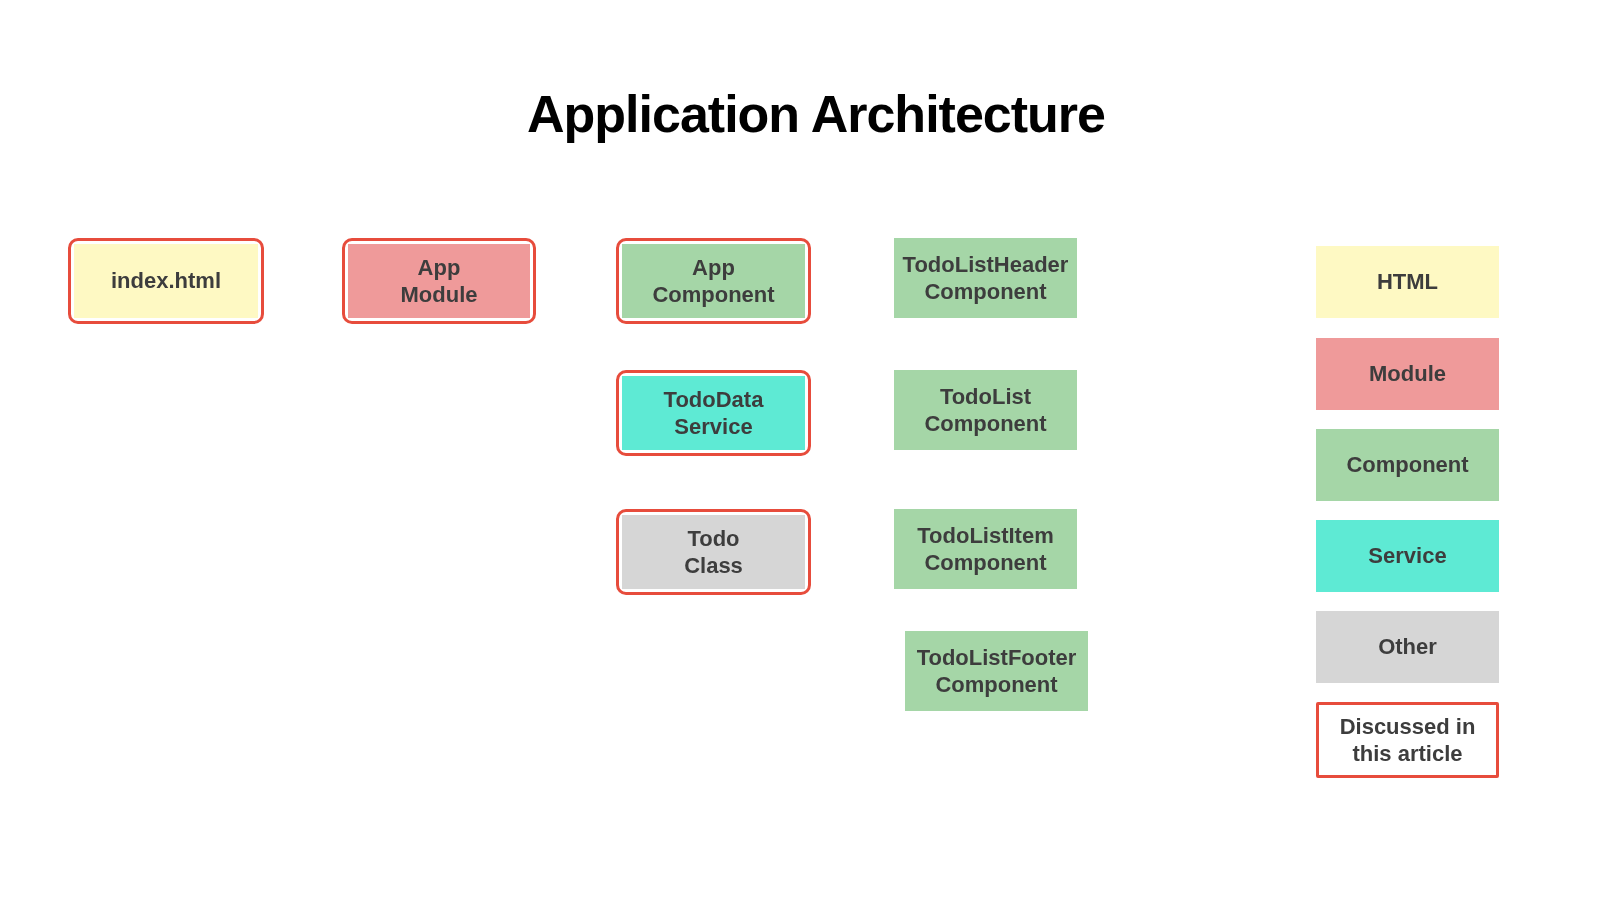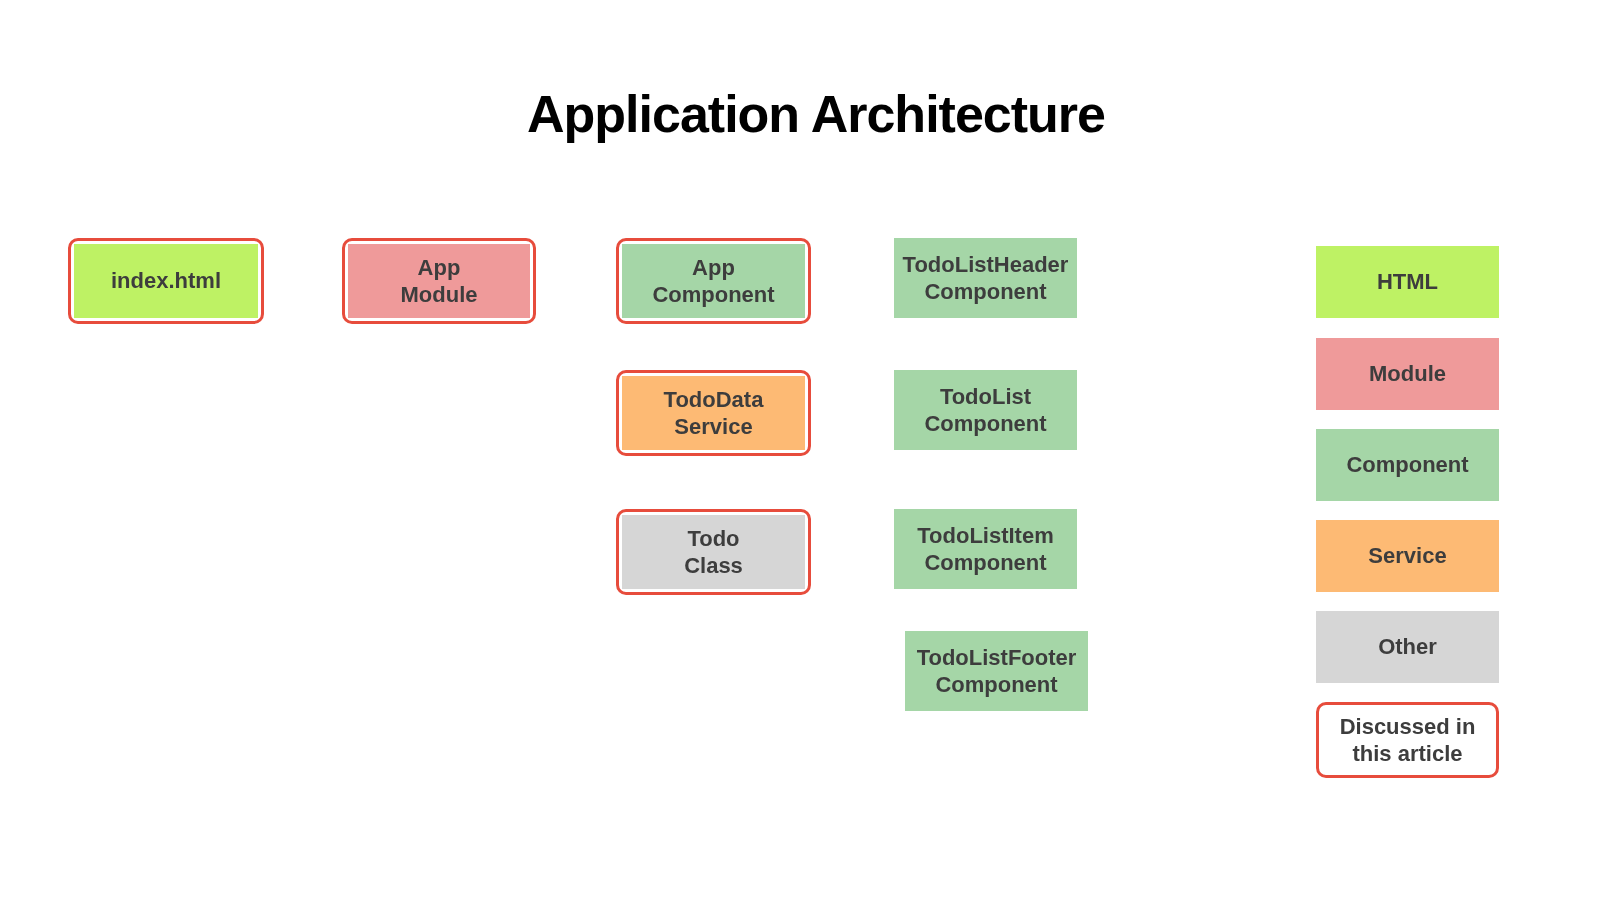--- a/index.html
+++ b/index.html
@@ -29,24 +29,24 @@
   .outline {
     border: 3px solid #e74c3c;
     border-radius: 10px;
     padding: 3px;
   }
   .outline .inner {
     width: 100%; height: 100%;
     display: flex; align-items: center; justify-content: center;
     text-align: center;
   }
-  .c-yellow { background: #bef264; }
+  .c-yellow { background: #fef9c3; }
   .c-red    { background: #ef9a9a; }
   .c-green  { background: #a5d6a7; }
-  .c-blue   { background: #fdba74; }
+  .c-blue   { background: #5eead4; }
   .c-gray   { background: #d6d6d6; }
 
   
   .col1 { left: 52px; width: 196px; height: 86px; }
   
   .col2 { left: 326px; width: 194px; height: 86px; }
   
   .col3 { left: 600px; width: 195px; }
   
   .col4 { left: 878px; width: 183px; height: 80px; }
@@ -63,21 +63,21 @@
   .lrow3 { top: 413px; }
   .lrow4 { top: 504px; }
   .lrow5 { top: 595px; text-align: right; }
   .lrow6 { top: 686px; height: 76px; }
 
   .col3.outline { height: 86px; }
   .col3 .inner, .col1 .inner, .col2 .inner { font-size: 22px; }
 
   .legend-outline {
     border: 3px solid #e74c3c;
-    border-radius: 10px;
+    border-radius: 2px;
     background: #ffffff;
   }
 </style>
 </head>
 <body>
 
 <div class="canvas">
 
   <div class="title">Application Architecture</div>
 

